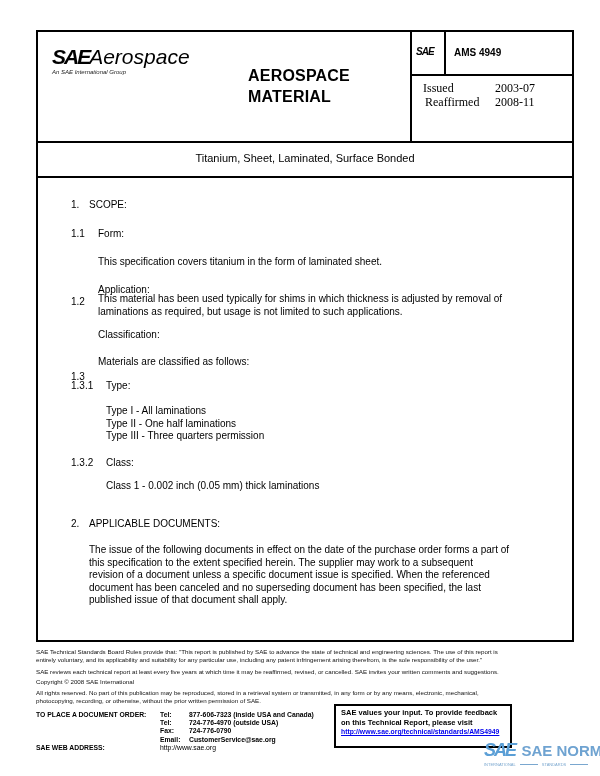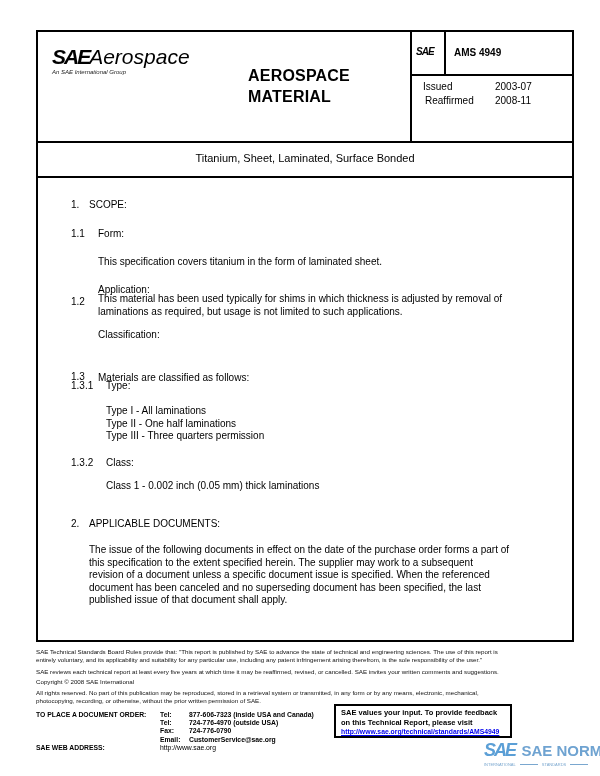--- a/index.html
+++ b/index.html
@@ -7,21 +7,21 @@
          font-family: "Liberation Sans", sans-serif; color: #000; }
   .abs { position: absolute; }
   .box { position: absolute; border: 2px solid #000; box-sizing: border-box; }
   .vline { position: absolute; background: #000; width: 2px; }
   .hline { position: absolute; background: #000; height: 2px; }
   .logo-sae { font-family: "Liberation Sans", sans-serif; font-weight: bold; font-style: italic;
               font-size: 21px; letter-spacing: -2px; }
   .logo-aero { font-family: "Liberation Sans", sans-serif; font-style: italic; font-size: 21px; }
   .logo-sub { font-size: 6px; font-style: italic; color: #222; }
   .title-big { font-weight: bold; font-size: 16px; line-height: 21px; letter-spacing: 0.2px; }
-  .small { font-size: 10px; }
+  .small { font-size: 12px; font-family: Liberation Serif, serif; }
   .body-text { font-size: 10px; line-height: 12.5px; }
   .fine { font-size: 6.2px; line-height: 8px; color: #111; }
   .order { font-size: 6.8px; line-height: 8.2px; }
   .link { color: #0000ee; text-decoration: underline; }
 </style>
 </head>
 <body>
 
 <div class="box" style="left:36px; top:30px; width:538px; height:113px;"></div>
 <div class="vline" style="left:410px; top:30px; height:113px;"></div>
@@ -61,21 +61,21 @@
 
 <div class="abs body-text" style="left:71px; top:296px;">1.2</div>
 <div class="abs body-text" style="left:98px; top:284px;">Application:</div>
 <div class="abs body-text" style="left:98px; top:293px; white-space:nowrap;">
   <div>This material has been used typically for shims in which thickness is adjusted by removal of</div>
   <div>laminations as required, but usage is not limited to such applications.</div>
 </div>
 
 <div class="abs body-text" style="left:71px; top:329px;margin-top:42px;">1.3</div>
 <div class="abs body-text" style="left:98px; top:329px;">Classification:</div>
-<div class="abs body-text" style="left:98px; top:372px;">Materials are classified as follows:</div>
+<div class="abs body-text" style="left:98px; top:356px;">Materials are classified as follows:</div>
 
 <div class="abs body-text" style="left:71px; top:380px;">1.3.1</div>
 <div class="abs body-text" style="left:106px; top:380px;">Type:</div>
 <div class="abs body-text" style="left:106px; top:405px; white-space:nowrap;">
   <div>Type I - All laminations</div>
   <div>Type II - One half laminations</div>
   <div>Type III - Three quarters permission</div>
 </div>
 
 <div class="abs body-text" style="left:71px; top:457px;">1.3.2</div>
@@ -108,21 +108,21 @@
 <div class="abs order" style="left:36px; top:711px; font-weight:bold;">TO PLACE A DOCUMENT ORDER:</div>
 <div class="abs order" style="left:160px; top:711px; white-space:nowrap;">
   <div><span style="display:inline-block;width:29px;font-weight:bold;">Tel:</span><span style="font-weight:bold;">877-606-7323 (inside USA and Canada)</span></div>
   <div><span style="display:inline-block;width:29px;font-weight:bold;">Tel:</span><span style="font-weight:bold;">724-776-4970 (outside USA)</span></div>
   <div><span style="display:inline-block;width:29px;font-weight:bold;">Fax:</span><span style="font-weight:bold;">724-776-0790</span></div>
   <div><span style="display:inline-block;width:29px;font-weight:bold;">Email:</span><span style="font-weight:bold;">CustomerService@sae.org</span></div>
 </div>
 <div class="abs order" style="left:36px; top:744px; font-weight:bold;">SAE WEB ADDRESS:</div>
 <div class="abs order" style="left:160px; top:744px;">http://www.sae.org</div>
 
-<div class="abs" style="left:334px; top:704px; width:178px; height:34px; border:2px solid #000; box-sizing:border-box; padding:2px 5px; font-size:7.5px; line-height:9.5px; font-weight:bold; white-space:nowrap;">
+<div class="abs" style="left:334px; top:704px; width:178px; height:44px; border:2px solid #000; box-sizing:border-box; padding:2px 5px; font-size:7.5px; line-height:9.5px; font-weight:bold; white-space:nowrap;">
   <div>SAE values your input. To provide feedback</div>
   <div>on this Technical Report, please visit</div>
   <div class="link" style="font-size:6.8px;">http://www.sae.org/technical/standards/AMS4949</div>
 </div>
 
 <div class="abs" style="left:484px; top:740px; white-space:nowrap; color:#4a8fc9;">
   <span style="font-weight:bold; font-style:italic; font-size:18px; letter-spacing:-2px; color:#5b9fd6;">SAE</span>
   <span style="font-weight:bold; font-size:15px; color:#6fa3d1; margin-left:2px;">SAE NORM</span>
 </div>
 <div class="abs" style="left:484px; top:762px; font-size:4px; color:#7aa7cf; white-space:nowrap;">

